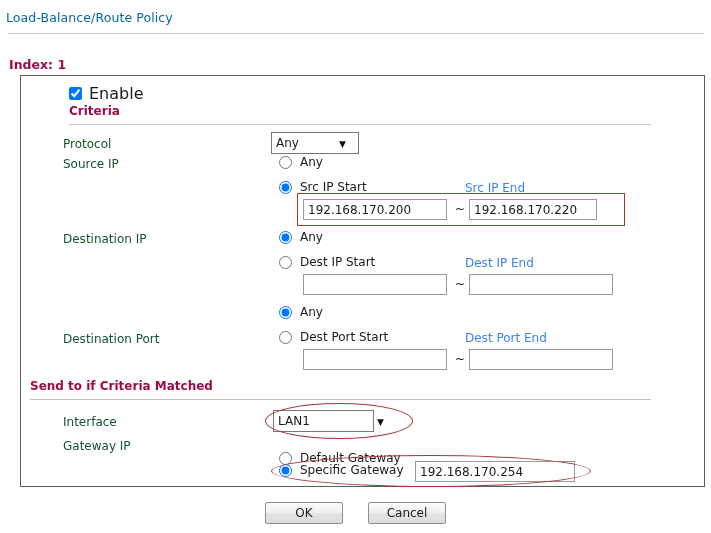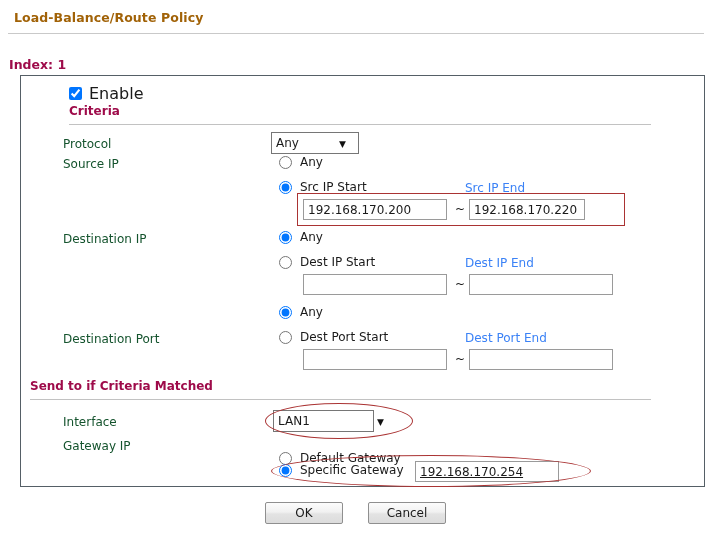--- a/index.html
+++ b/index.html
@@ -13,25 +13,25 @@
     font-family: "DejaVu Sans", "Liberation Sans", sans-serif;
     font-size: 12px;
     color: #1a1a1a;
     overflow: hidden;
     position: relative;
   }
 
   
   .page-title {
     position: absolute;
-    left: 14px;
+    left: 6px;
     top: 10px;
     font-size: 12.5px;
-    font-weight: bold;
-    color: #a16207;
+    font-weight: normal;
+    color: #0369a1;
     letter-spacing: .1px;
   }
   .title-rule {
     position: absolute;
     left: 8px;
     top: 33px;
     width: 696px;
     height: 1px;
     background: #c9c9c9;
   }
@@ -221,21 +221,21 @@
   </div>
 
   <div class="radio-row" style="left:258px; top:104px;">
     <input class="rb" type="radio" name="srcip" id="rb-src-range" checked="" style="">
     <label for="rb-src-range">Src IP Start</label>
   </div>
   <div class="sublabel" style="left:444px; top:105px;">Src IP End</div>
 
   <input class="txt" style="left: 282px; top: 123px; width: 144px;" type="text" value="192.168.170.200">
   <div class="tilde" style="left:434px; top:126px;">~</div>
-  <input class="txt" style="left: 448px; top: 123px; width: 116px;" type="text" value="192.168.170.220">
+  <input class="txt" style="left: 448px; top: 123px; width: 128px;" type="text" value="192.168.170.220">
 
   <div class="ann-rect" style="left:276px; top:117px; width:328px; height:33px;"></div>
 
   <div class="field-label" style="left:42px; top:156px;">Destination IP</div>
 
   <div class="radio-row" style="left:258px; top:154px;">
     <input class="rb" type="radio" name="dstip" id="rb-dst-any" checked="" style="">
     <label for="rb-dst-any">Any</label>
   </div>
 
@@ -282,21 +282,21 @@
 
   <div class="radio-row" style="left:258px; top:375px;">
     <input class="rb" type="radio" name="gw" id="rb-gw-default" style="">
     <label for="rb-gw-default">Default Gateway</label>
   </div>
 
   <div class="radio-row" style="left:258px; top:387px;">
     <input class="rb" type="radio" name="gw" id="rb-gw-specific" checked="" style="">
     <label for="rb-gw-specific">Specific Gateway</label>
   </div>
-  <input class="txt" style="left: 394px; top: 385px; width: 144px; text-decoration: underline;" type="text" value="192.168.170.254">
+  <input class="txt" style="left: 394px; top: 385px; width: 160px;" type="text" value="192.168.170.254">
   <div class="ann-oval" style="left:250px; top:379px; width:320px; height:32px;"></div>
 
 </div>
 
 <div class="btn-bar">
   <button class="btn">OK</button>
   <button class="btn">Cancel</button>
 </div>
 
 </body></html>

